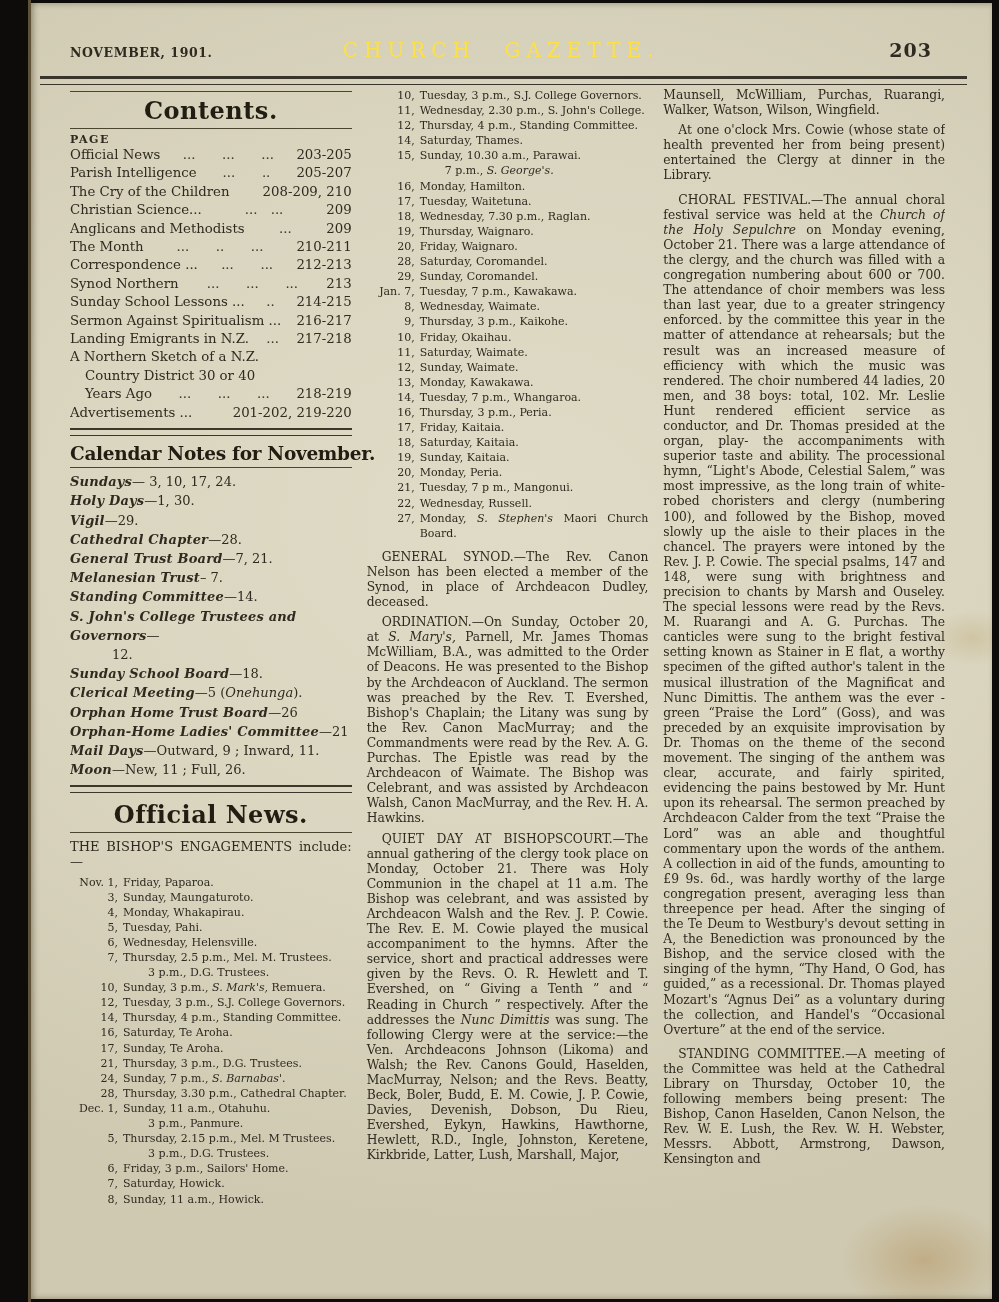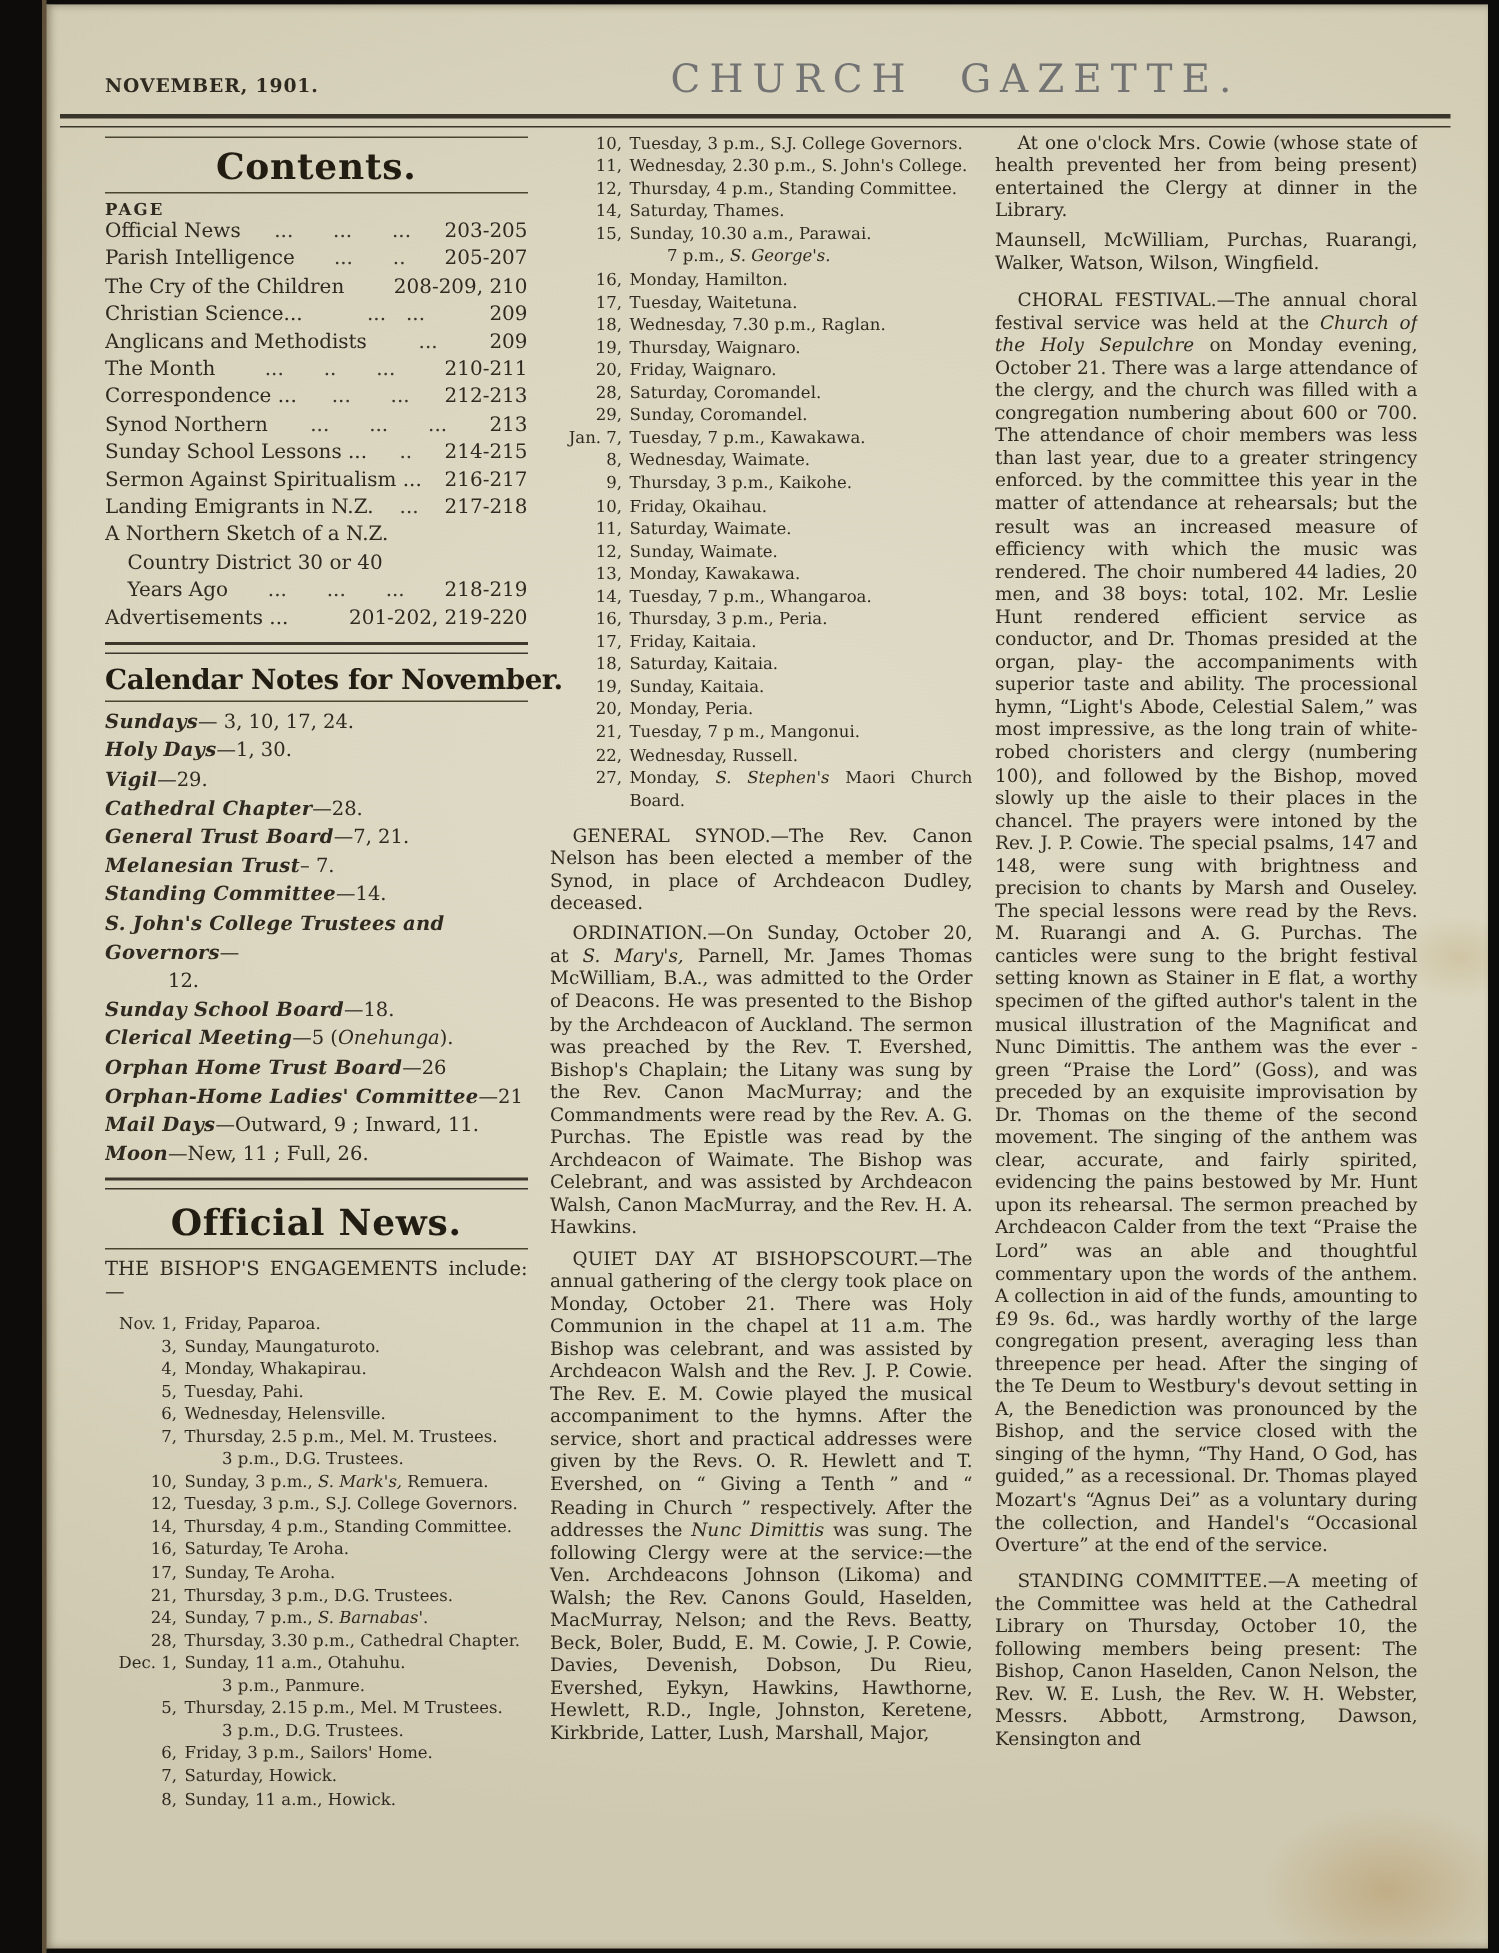--- a/index.html
+++ b/index.html
@@ -9,21 +9,21 @@
          background:
            radial-gradient(ellipse 120px 80px at 93% 97%, rgba(164,120,52,.34), rgba(164,120,52,0) 70%),
            radial-gradient(ellipse 60px 40px at 98% 49%, rgba(170,140,70,.22), rgba(170,140,70,0) 70%),
            radial-gradient(ellipse 900px 700px at 50% 40%, #e0dbc6 0%, #dad5bf 55%, #cfc9b1 100%);
          box-shadow: inset 3px 0 6px rgba(60,45,25,.45);}
   .edge-line{position:absolute;left:28px;top:0;bottom:0;width:3px;background:#5f5139;}
 
   
   .masthead{position:absolute;left:70px;right:45px;top:38px;display:flex;align-items:baseline;}
   .mh-date{width:250px;font-size:12.5px;font-weight:bold;letter-spacing:.6px;}
-  .mh-title{flex:1;text-align:center;font-size:26px;letter-spacing:6px;word-spacing:16px;color:#737373;}
+  .mh-title{flex:1;text-align:center;font-size:20px;letter-spacing:6px;word-spacing:16px;color:#fde047;}
   .mh-page{width:250px;text-align:right;font-size:19px;font-weight:bold;padding-right:22px;letter-spacing:1px;}
   .mh-rule{position:absolute;left:40px;right:32px;top:76px;height:5px;
            border-top:3px solid #3a352a;border-bottom:1px solid #3a352a;}
 
   
   .cols{position:absolute;left:70px;right:54px;top:88px;bottom:40px;display:flex;gap:15px;overflow:hidden;}
   .col{flex:1;min-width:0;}
 
   
   .rule-double{height:5px;border-top:2.5px solid #3b372b;border-bottom:1px solid #3b372b;margin:6px 0 7px 0;}
@@ -61,20 +61,21 @@
 </head>
 <body>
 
 <div class="scan">
   <div class="paper"></div>
   <div class="edge-line"></div>
 
   <div class="masthead">
     <div class="mh-date">NOVEMBER, 1901.</div>
     <div class="mh-title">CHURCH  GAZETTE.</div>
+    <div class="mh-page">203</div>
   </div>
   <div class="mh-rule"></div>
 
   <div class="cols">
 
     <div class="col">
       <section>
         <div class="rule-thin"></div>
         <div class="bl-head">Contents.</div>
         <div class="rule-thin"></div>
@@ -430,21 +431,21 @@
         </div>
       <div>
           <p class="para gap">GENERAL SYNOD.—The Rev. Canon Nelson has been elected a member of the Synod, in place of Archdeacon Dudley, deceased.</p>
           <p class="para">ORDINATION.—On Sunday, October 20, at <i>S. Mary's,</i> Parnell, Mr. James Thomas McWilliam, B.A., was admitted to the Order of Deacons.  He was presented to the Bishop by the Archdeacon of Auckland.  The sermon was preached by the Rev. T. Evershed, Bishop's Chaplain;  the Litany was sung by the Rev. Canon MacMurray;  and the Commandments were read by the Rev. A. G. Purchas.  The Epistle was read by the Archdeacon of Waimate.  The Bishop was Celebrant, and was assisted by Archdeacon Walsh, Canon MacMurray, and the Rev. H. A. Hawkins.</p>
           <p class="para">QUIET DAY AT BISHOPSCOURT.—The annual gathering of the clergy took place on Monday, October 21.  There was Holy Communion in the chapel at 11 a.m. The Bishop was celebrant, and was assisted by Archdeacon Walsh and the Rev. J. P. Cowie.  The Rev. E. M. Cowie played the musical accompaniment to the hymns.  After the service, short and practical addresses were given by the Revs. O. R. Hewlett and T. Evershed, on “ Giving a Tenth ” and “ Reading in Church ” respectively.  After the addresses the <i>Nunc Dimittis</i> was sung. The following Clergy were at the service:—the Ven. Archdeacons Johnson (Likoma) and Walsh;  the Rev. Canons Gould, Haselden, MacMurray, Nelson;  and the Revs. Beatty, Beck, Boler, Budd, E. M. Cowie, J. P. Cowie, Davies, Devenish, Dobson, Du Rieu, Evershed, Eykyn, Hawkins, Hawthorne, Hewlett, R.D., Ingle, Johnston, Keretene, Kirkbride, Latter, Lush, Marshall, Major,</p>
         </div>
     </div>
 
     <div class="col">
       <div>
+          <p class="para noindent">Maunsell, McWilliam, Purchas, Ruarangi, Walker, Watson, Wilson, Wingfield.</p>
           <p class="para">At one o'clock Mrs. Cowie (whose state of health prevented her from being present) entertained the Clergy at dinner in the Library.</p>
-          <p class="para noindent">Maunsell, McWilliam, Purchas, Ruarangi, Walker, Watson, Wilson, Wingfield.</p>
           <p class="para gap">CHORAL FESTIVAL.—The annual choral festival service was held at the <i>Church of the Holy Sepulchre</i> on Monday evening, October 21.  There was a large attendance of the clergy, and the church was filled with a congregation numbering about 600 or 700.  The attendance of choir members was less than last year, due to a greater stringency enforced. by the committee this year in the matter of attendance at rehearsals;  but the result was an increased measure of efficiency with which the music was rendered.  The choir numbered 44 ladies, 20 men, and 38 boys: total, 102.  Mr. Leslie Hunt rendered efficient service as conductor, and Dr. Thomas presided at the organ, play- the accompaniments with superior taste and ability.  The processional hymn, “Light's Abode, Celestial Salem,” was most impressive, as the long train of white-robed choristers and clergy (numbering 100), and followed by the Bishop, moved slowly up the aisle to their places in the chancel.  The prayers were intoned by the Rev. J. P. Cowie.  The special psalms, 147 and 148, were sung with brightness and precision to chants by Marsh and Ouseley. The special lessons were read by the Revs. M. Ruarangi and A. G. Purchas.  The canticles were sung to the bright festival setting known as Stainer in E flat, a worthy specimen of the gifted author's talent in the musical illustration of the Magnificat and Nunc Dimittis.  The anthem was the ever - green “Praise the Lord” (Goss), and was preceded by an exquisite improvisation by Dr. Thomas on the theme of the second movement.  The singing of the anthem was clear, accurate, and fairly spirited, evidencing the pains bestowed by Mr. Hunt upon its rehearsal.  The sermon preached by Archdeacon Calder from the text “Praise the Lord” was an able and thoughtful commentary upon the words of the anthem.  A collection in aid of the funds, amounting to £9 9s. 6d., was hardly worthy of the large congregation present, averaging less than threepence per head.  After the singing of the Te Deum to Westbury's devout setting in A, the Benediction was pronounced by the Bishop, and the service closed with the singing of the hymn, “Thy Hand, O God, has guided,” as a recessional. Dr. Thomas played Mozart's “Agnus Dei” as a voluntary during the collection, and Handel's “Occasional Overture” at the end of the service.</p>
           <p class="para gap">STANDING COMMITTEE.—A meeting of the Committee was held at the Cathedral Library on Thursday, October 10, the following members being present:  The Bishop, Canon Haselden, Canon Nelson, the Rev. W. E. Lush, the Rev. W. H. Webster, Messrs. Abbott, Armstrong, Dawson, Kensington and</p>
         </div>
     </div>
 
   </div>
 </div>
 
 </body></html>

